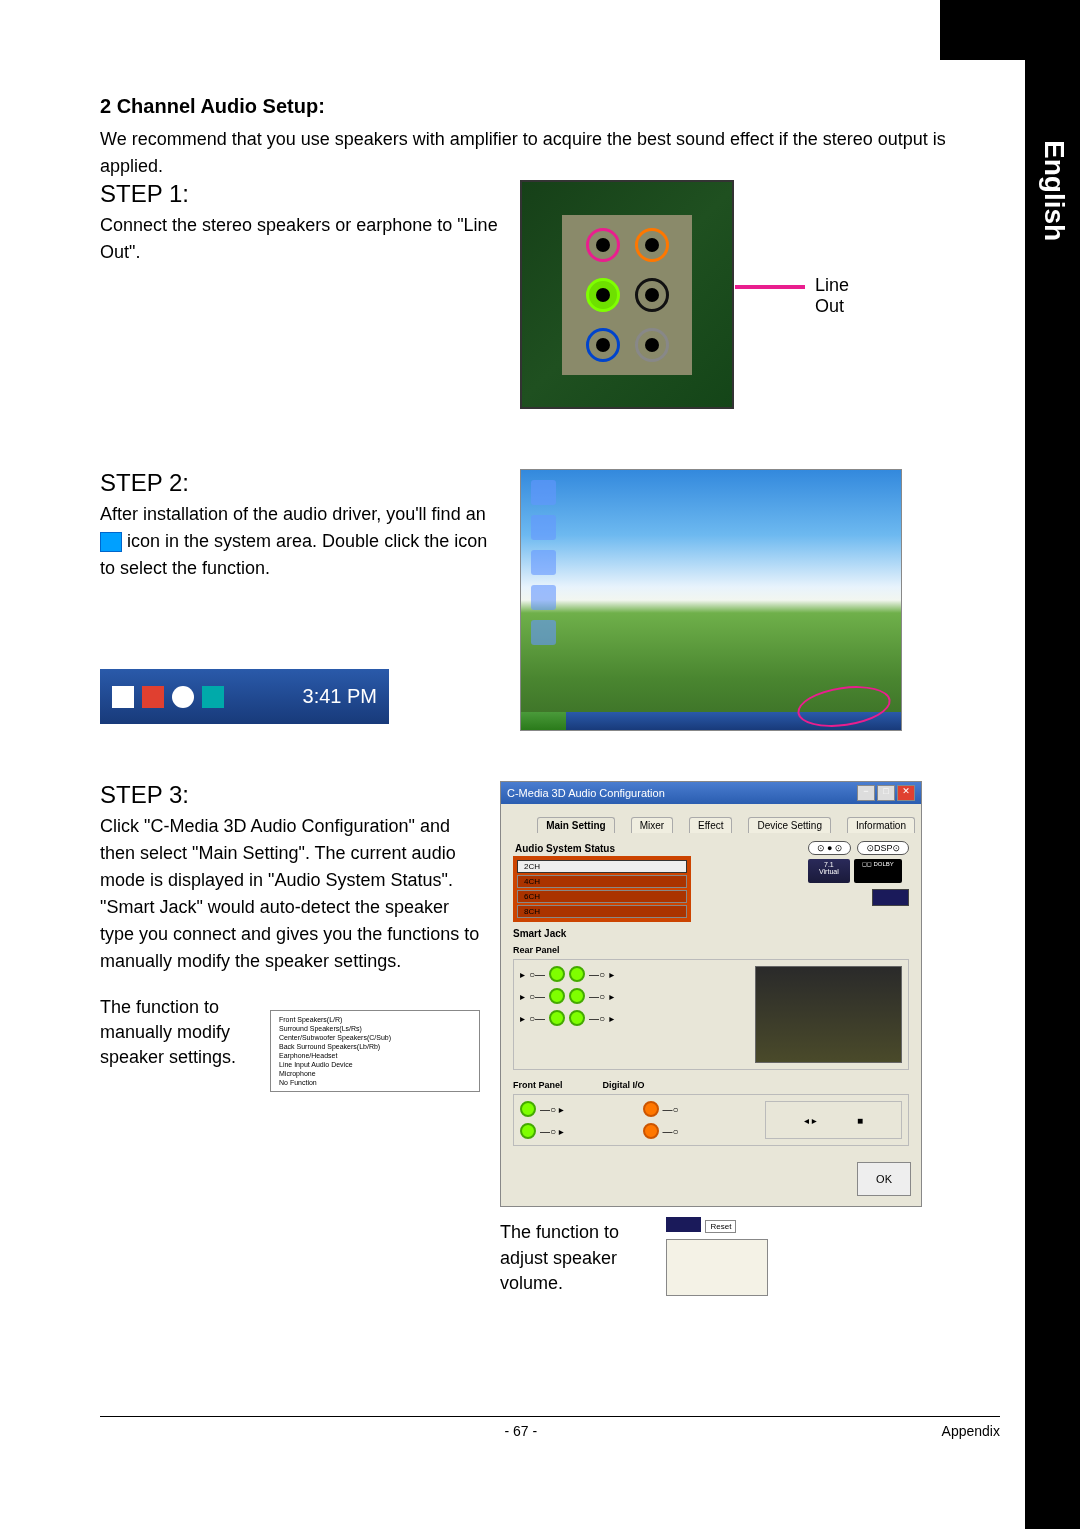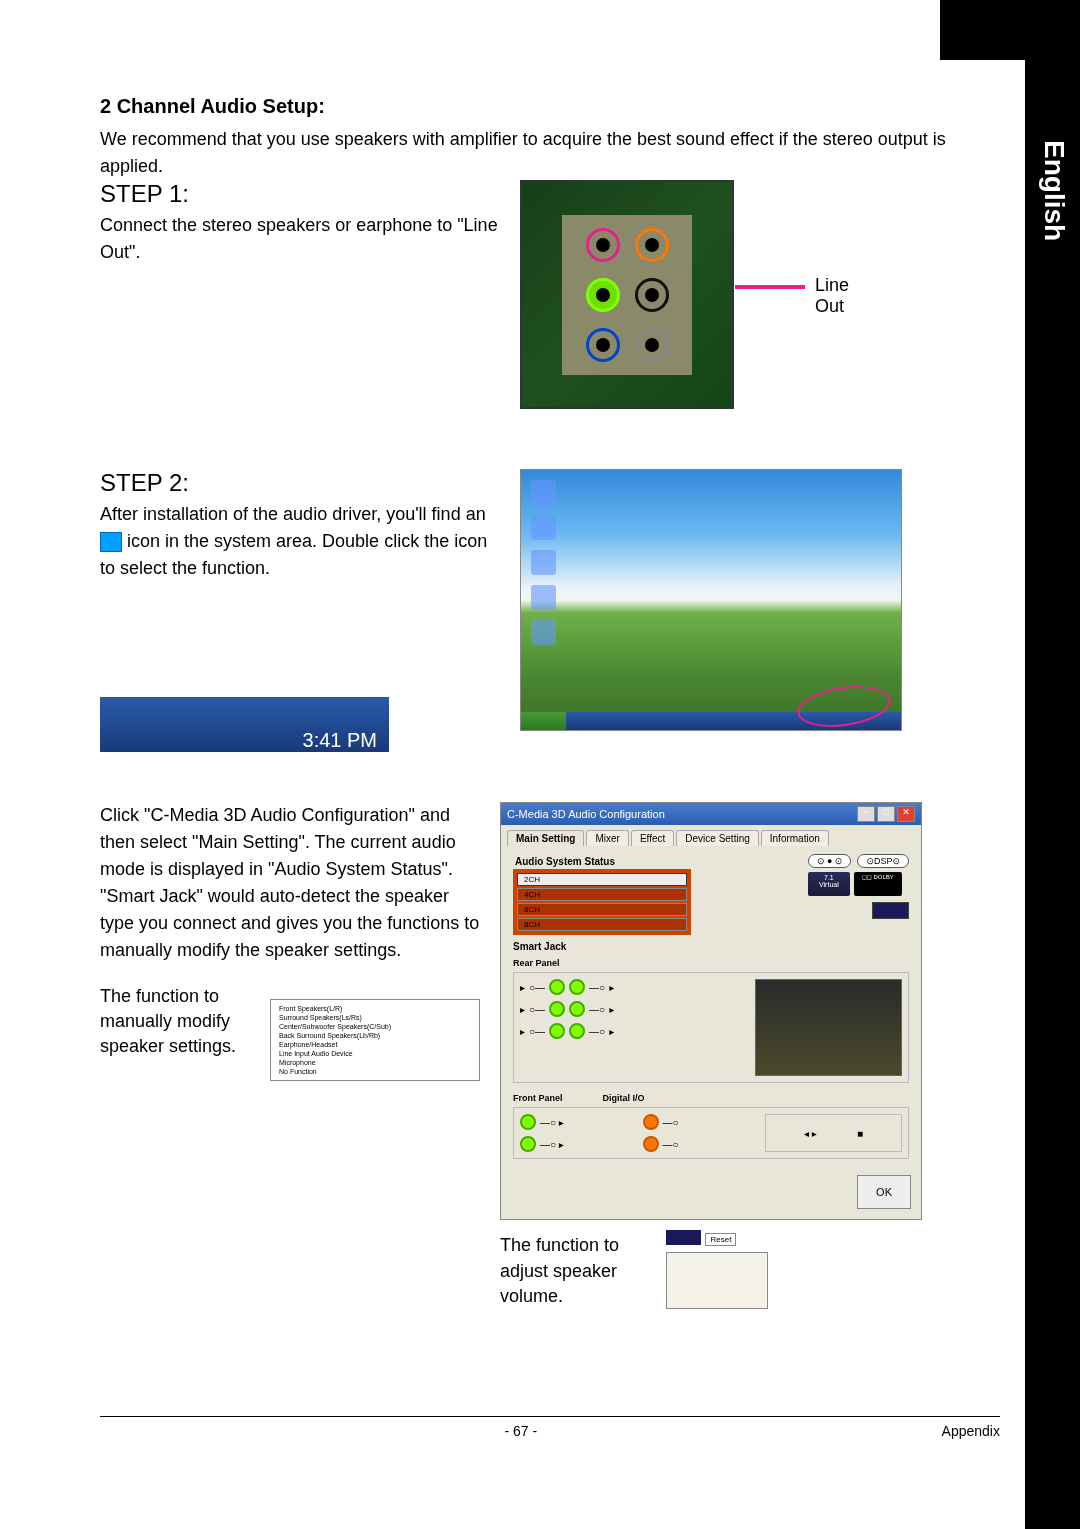--- a/index.html
+++ b/index.html
@@ -148,29 +148,28 @@
     }
     .icon-badge {
       display: inline-block;
       width: 20px;
       height: 18px;
       background: #00a0ff;
       border: 1px solid #0066cc;
       vertical-align: middle;
     }
     .systray {
-      margin-top: 115px;
+      margin-top: 87px;
       width: 265px;
       height: 55px;
       background: linear-gradient(#2a5aaa, #183a7a);
       display: flex;
       align-items: center;
       padding: 0 12px;
       gap: 8px;
-      flex-direction: column;
     }
     .systray-time {
       margin-left: auto;
       color: #fff;
       font-size: 20px;
     }
     .systray-icon {
       width: 22px;
       height: 22px;
     }
@@ -256,22 +255,23 @@
       width: 16px;
       height: 14px;
       background: #ddd;
       font-size: 9px;
       text-align: center;
       border: 1px solid #888;
     }
     .win-btn.close { background: #e04030; color: #fff; }
     .tabs {
       display: flex;
-      padding: 5px 6px 0 6px;
-      gap: 2px;
+      padding: 13px 6px 0 6px;
+      gap: 16px;
+      justify-content: flex-end;
     }
     .tab {
       padding: 2px 8px;
       border: 1px solid #aaa;
       border-bottom: none;
       background: #f0eee0;
       border-radius: 3px 3px 0 0;
       font-size: 10px;
     }
     .tab.active {
@@ -485,20 +485,21 @@
         <div class="desktop-icon" style="top:150px; left:10px;"></div>
         <div class="taskbar">
             <div class="start-btn"></div>
           </div>
         <div class="tray-circle"></div>
       </div>
     </div>
 
     <div class="step3-row">
       <div class="step3-left">
+        <div class="step-label">STEP 3:</div>
         <div class="step-text">Click "C-Media 3D Audio Configuration" and then select "Main Setting". The current audio mode is displayed in "Audio System Status". "Smart Jack" would auto-detect the speaker type you connect and gives you the functions to manually modify the speaker settings.</div>
         <div style="display:flex; gap:10px; margin-top:20px; align-items:flex-start;">
           <div class="annotation" style="width:160px;">The function to manually modify speaker settings.</div>
           <div class="popup-small" style="margin-left:0;">
             <div class="popup-small-row">Front Speakers(L/R)</div>
             <div class="popup-small-row">Surround Speakers(Ls/Rs)</div>
             <div class="popup-small-row">Center/Subwoofer Speakers(C/Sub)</div>
             <div class="popup-small-row">Back Surround Speakers(Lb/Rb)</div>
             <div class="popup-small-row">Earphone/Headset</div>
             <div class="popup-small-row">Line Input Audio Device</div>

